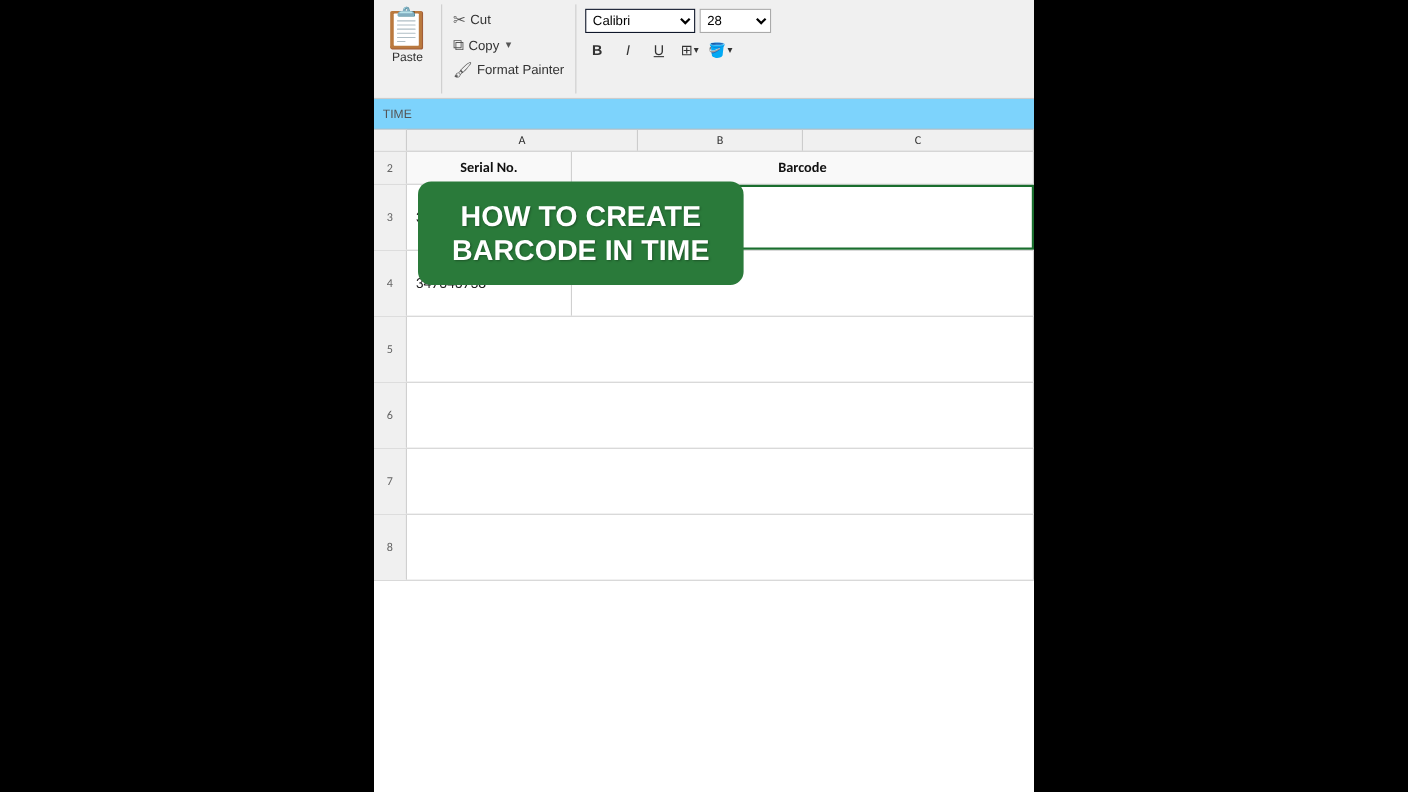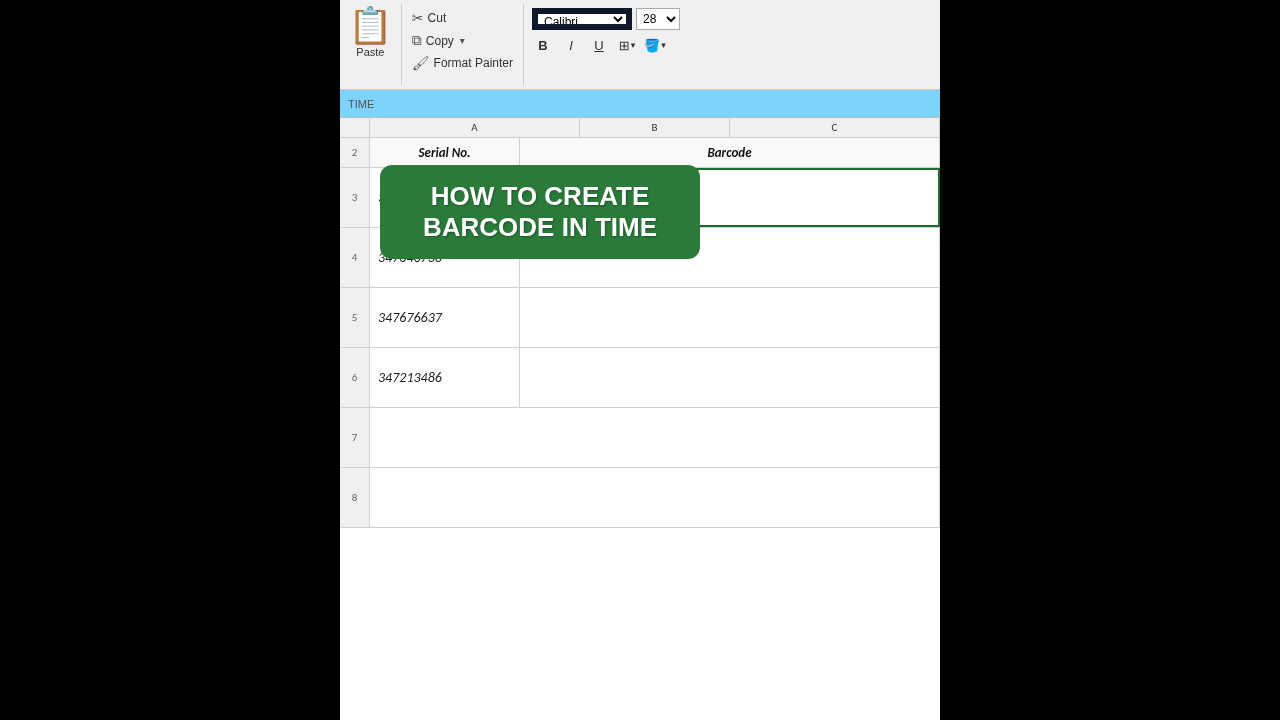--- a/index.html
+++ b/index.html
@@ -112,27 +112,27 @@
     .font-row1 {
       display: flex;
       align-items: center;
       gap: 4px;
     }
 
     .font-select {
       width: 100px;
       height: 22px;
       font-size: 12px;
-      border: 6px solid #0f172a;
+      border: 1px solid #0f172a;
       background: #fff;
       padding: 0 2px;
     }
 
     .font-size-select {
-      width: 44px;
+      width: 65px;
       height: 22px;
       font-size: 12px;
       border: 1px solid #aaa;
       background: #fff;
       padding: 0 2px;
     }
 
     .font-row2 {
       display: flex;
       align-items: center;
@@ -226,21 +226,20 @@
     .ss-cell {
       flex: 1;
       border-right: 1px solid #d0d0d0;
       display: flex;
       align-items: center;
       padding: 0 8px;
       font-family: Calibri, Arial, sans-serif;
       font-size: 14px;
       color: #222;
       position: relative;
-      font-style: italic;
     }
 
     .ss-cell.col-b {
       max-width: 150px;
       min-width: 150px;
     }
 
     .ss-cell.col-c {
       flex: 1;
     }
@@ -265,21 +264,21 @@
       vertical-align: middle;
       margin-left: 2px;
     }
 
     
     .title-banner {
       position: absolute;
       top: 165px;
       left: 40px;
       right: 0;
-      width: 320px;
+      width: 296px;
       background: #2a7a3a;
       border-radius: 12px;
       padding: 16px 3px;
       z-index: 10;
     }
 
     .title-text {
       color: #fff;
       font-size: 26px;
       font-weight: 900;
@@ -391,27 +390,25 @@
     </div>
 
     <div class="ss-row">
       <div class="row-num">4</div>
       <div class="ss-cell col-b">347646738</div>
       <div class="ss-cell col-c"></div>
     </div>
 
     <div class="ss-row">
       <div class="row-num">5</div>
-      <div class="ss-cell col-b">347676637</div>
       <div class="ss-cell col-c"></div>
     </div>
 
     <div class="ss-row">
       <div class="row-num">6</div>
-      <div class="ss-cell col-b">347213486</div>
       <div class="ss-cell col-c"></div>
     </div>
 
     <div class="ss-row">
       <div class="row-num">7</div>
       <div class="ss-cell col-c"></div>
     </div>
 
     <div class="ss-row">
       <div class="row-num">8</div>

